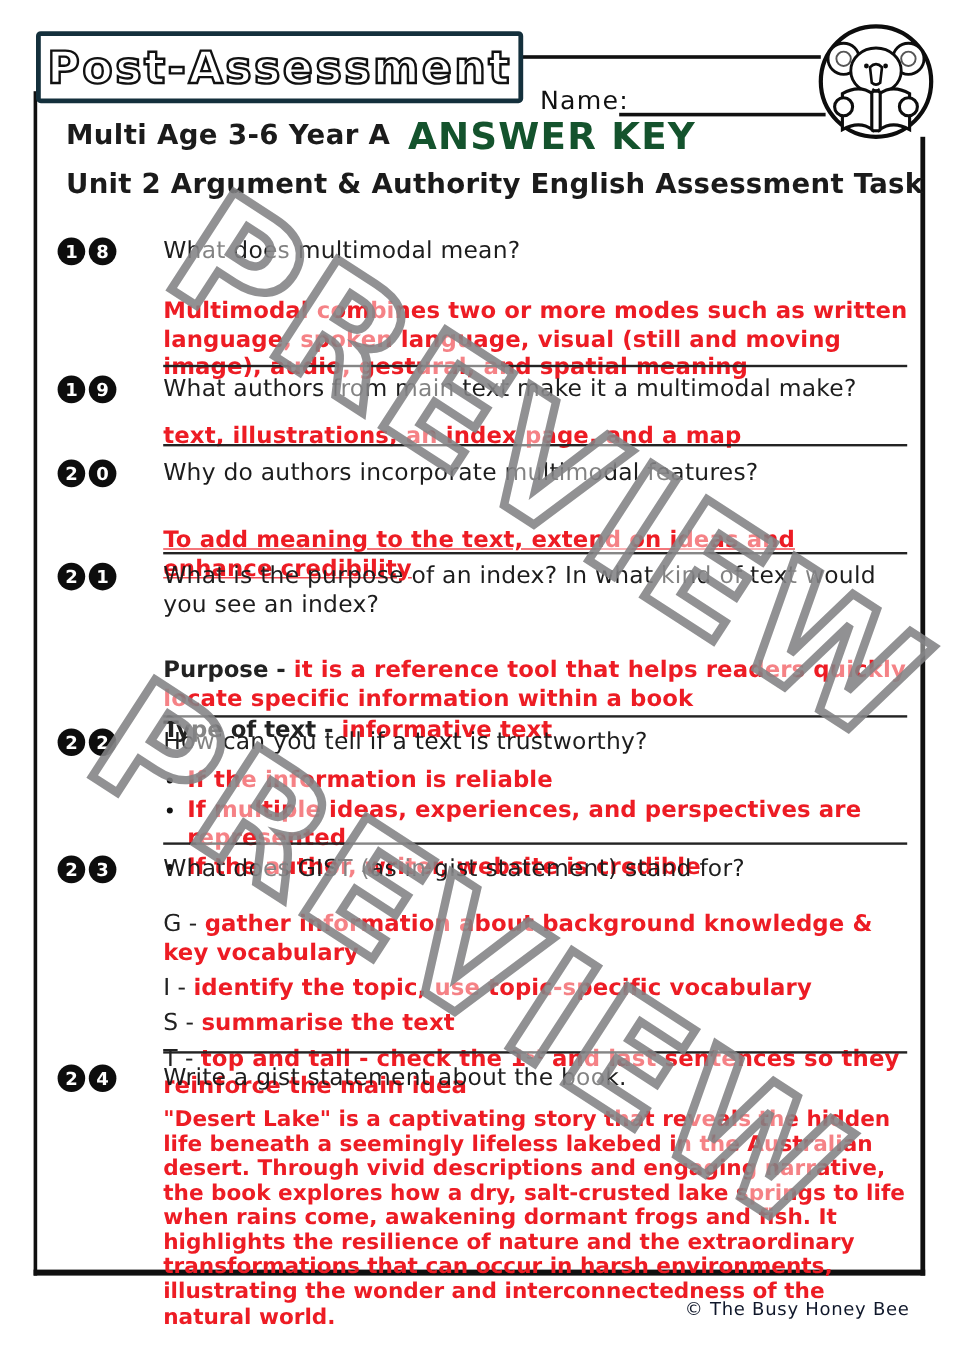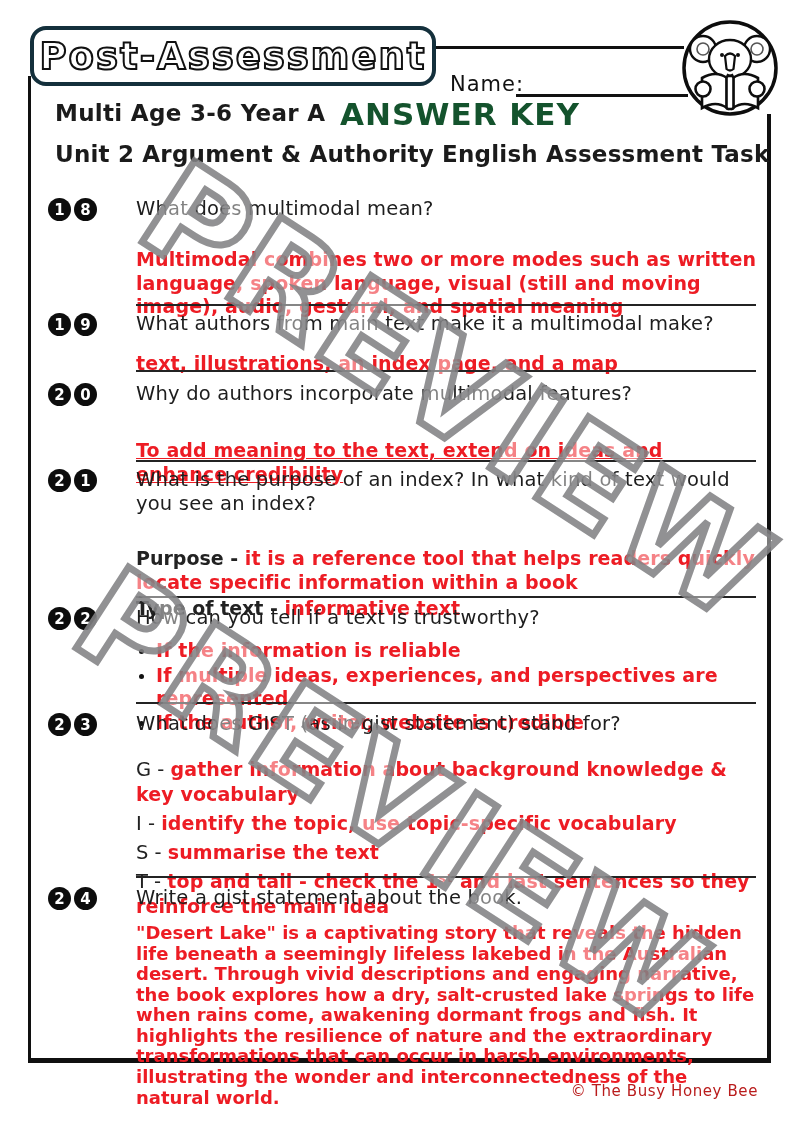--- a/index.html
+++ b/index.html
@@ -7,21 +7,21 @@
         font-family:"DejaVu Sans","Liberation Sans",sans-serif;color:#1b1b1b;}
 
   
   .frame-left{position:absolute;left:28px;top:76px;width:3px;height:987px;background:#101010;}
   .frame-right{position:absolute;left:767px;top:114px;width:4px;height:949px;background:#101010;}
   .frame-top{position:absolute;left:428px;top:46px;width:256px;height:3px;background:#101010;}
   .frame-bottom{position:absolute;left:28px;top:1058px;width:743px;height:5px;background:#101010;}
 
   
   .title-box{position:absolute;left:30px;top:26px;width:398px;height:52px;background:#fff;
-             border:4px solid #14303c;border-radius:16px;display:flex;align-items:center;justify-content:center;z-index:5;}
+             border:4px solid #14303c;border-radius:4px;display:flex;align-items:center;justify-content:center;z-index:5;}
   .title-text{font-size:37px;font-weight:800;letter-spacing:2px;color:#fff;
               -webkit-text-stroke:2px #111;text-shadow:0 0 1px #111;white-space:nowrap;}
   .name-row{position:absolute;left:450px;top:72px;font-size:21px;letter-spacing:1px;color:#111;}
   .name-line{position:absolute;left:516px;top:94px;width:172px;height:2.5px;background:#111;}
   .mascot{position:absolute;left:680px;top:18px;z-index:6;}
   .course-line{position:absolute;left:55px;top:100px;font-size:23px;font-weight:700;letter-spacing:.3px;}
   .answer-key{position:absolute;left:340px;top:96px;font-size:31px;font-weight:800;letter-spacing:1px;color:#14532d;}
   .unit-line{position:absolute;left:55px;top:141px;font-size:23px;font-weight:700;letter-spacing:.2px;}
 
   
@@ -49,21 +49,21 @@
   .q24-ans{margin-top:13px;font-size:18px;line-height:1.14;letter-spacing:0;}
 
   
   .watermark{position:absolute;z-index:40;white-space:nowrap;pointer-events:none;
              font-weight:800;font-size:132px;letter-spacing:6px;
              color:rgba(255,255,255,.45);-webkit-text-stroke:7px rgba(130,130,132,.88);}
   .wm1{left:458px;top:392px;transform:translate(-50%,-50%) rotate(33deg);}
   .wm2{left:392px;top:798px;transform:translate(-50%,-50%) rotate(33deg);}
 
   
-  .footer-credit{position:absolute;right:36px;top:1082px;font-size:15px;color:#b91c1c;letter-spacing:.6px;margin-left:25px;}
+  .footer-credit{position:absolute;right:36px;top:1082px;font-size:15px;color:#0f172a;letter-spacing:.6px;margin-left:25px;}
 </style>
 </head>
 <body>
 
 <div class="page">
 
   <div class="frame-left"></div>
   <div class="frame-right"></div>
   <div class="frame-top"></div>
   <div class="frame-bottom"></div>

